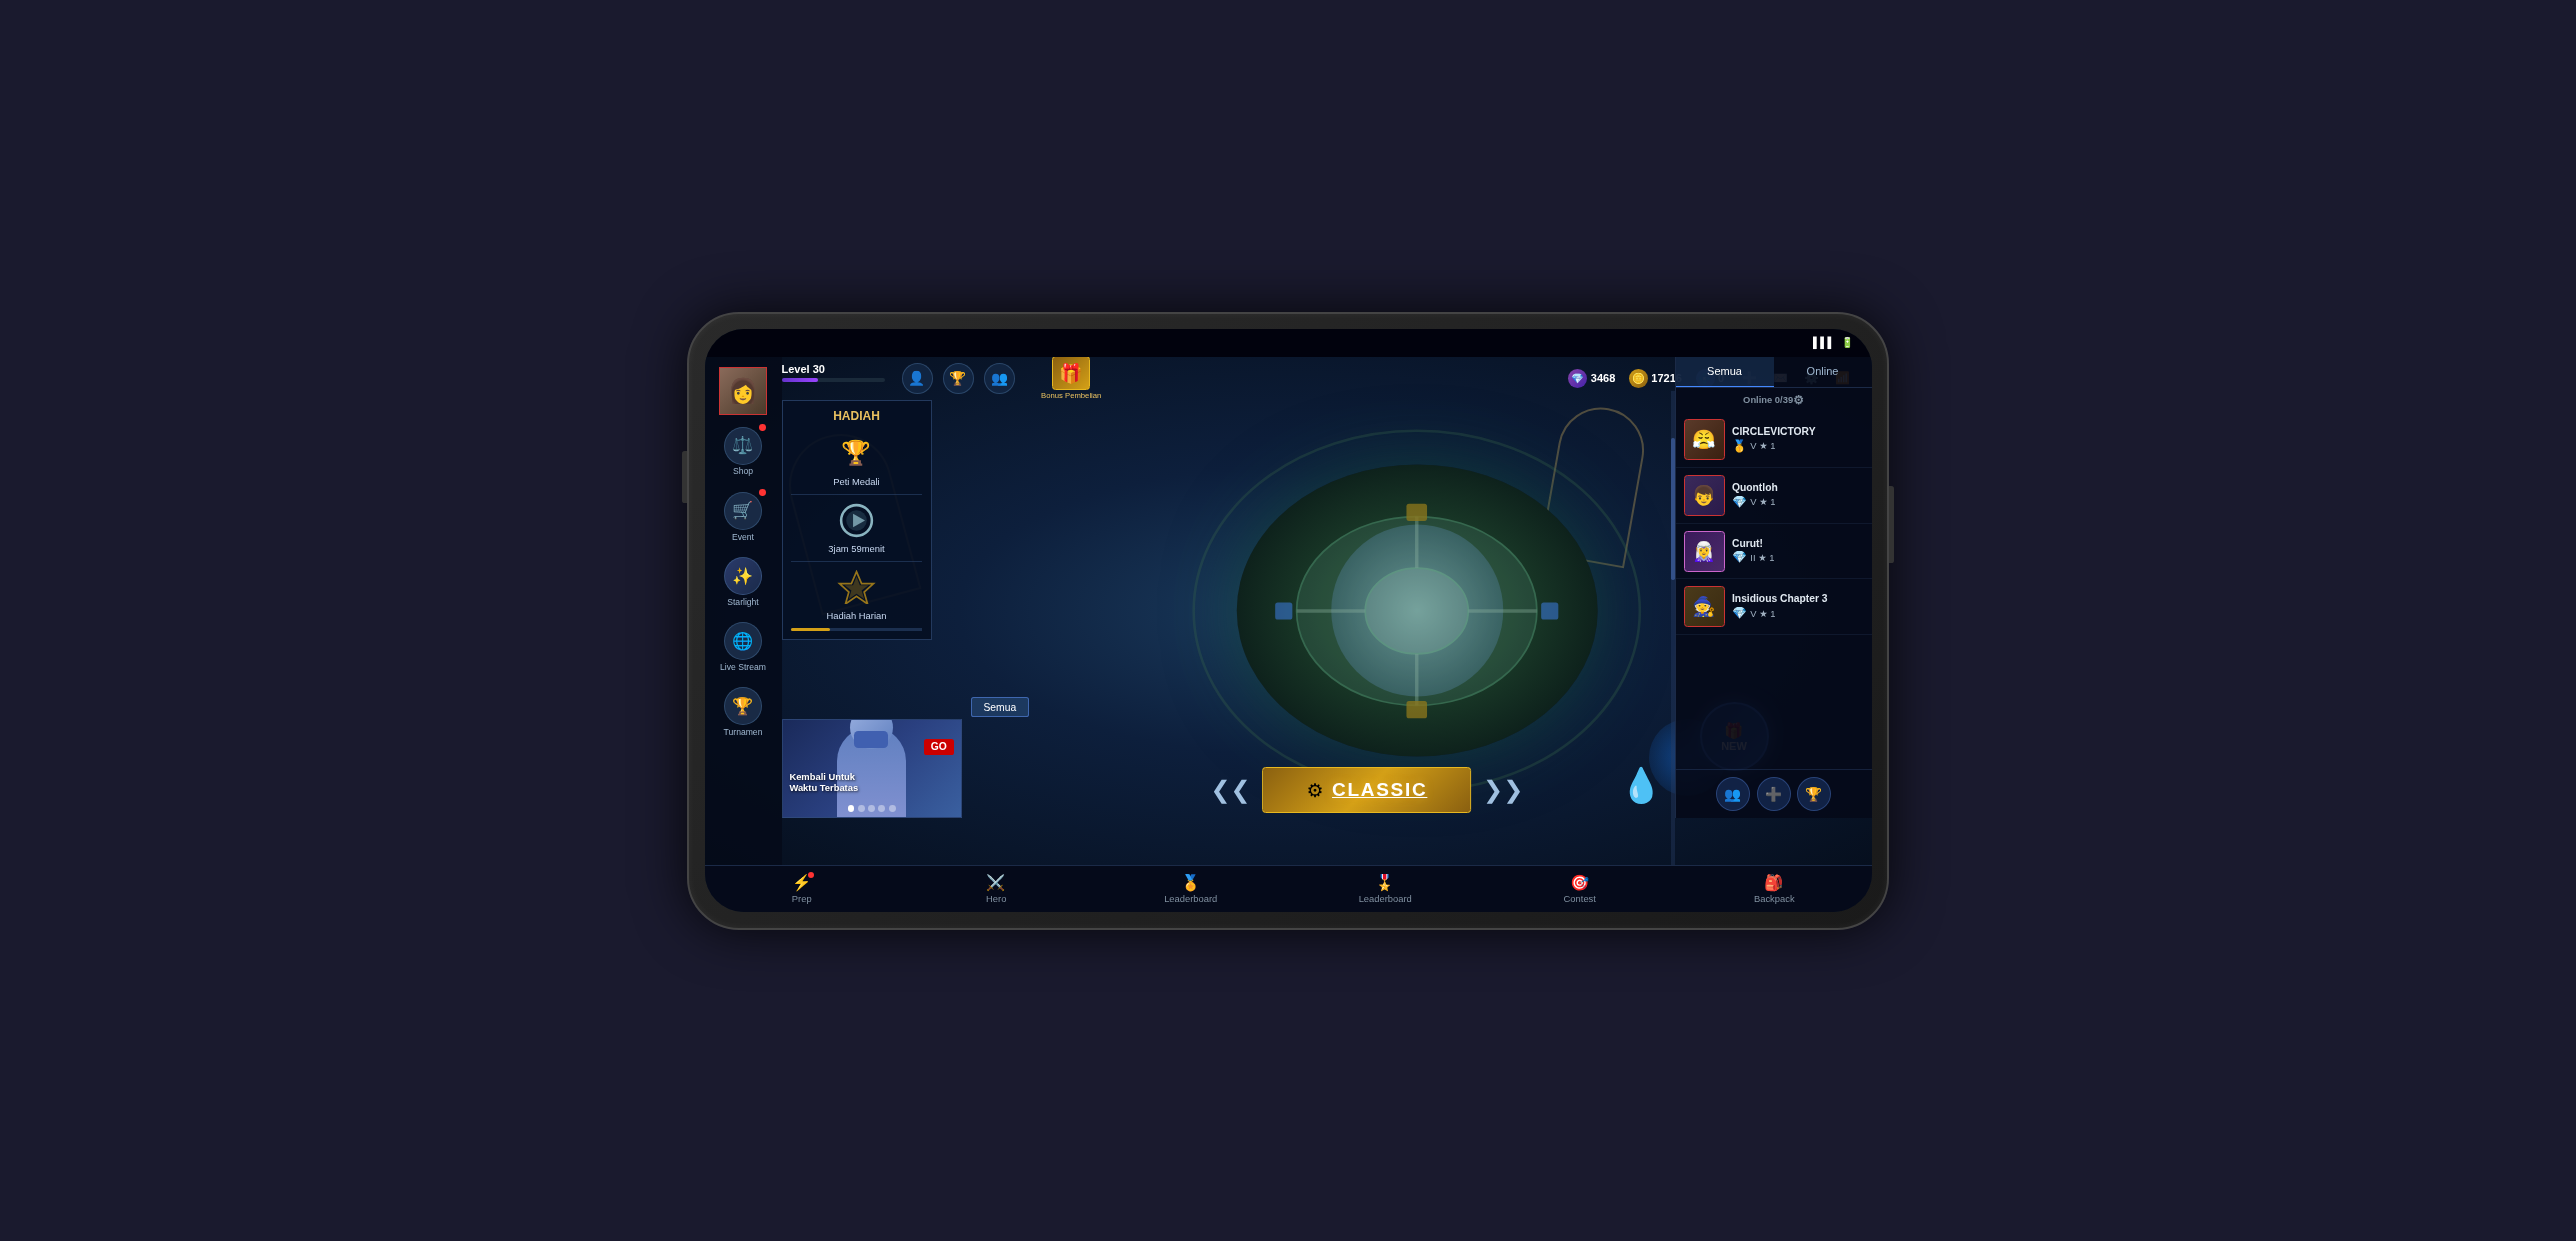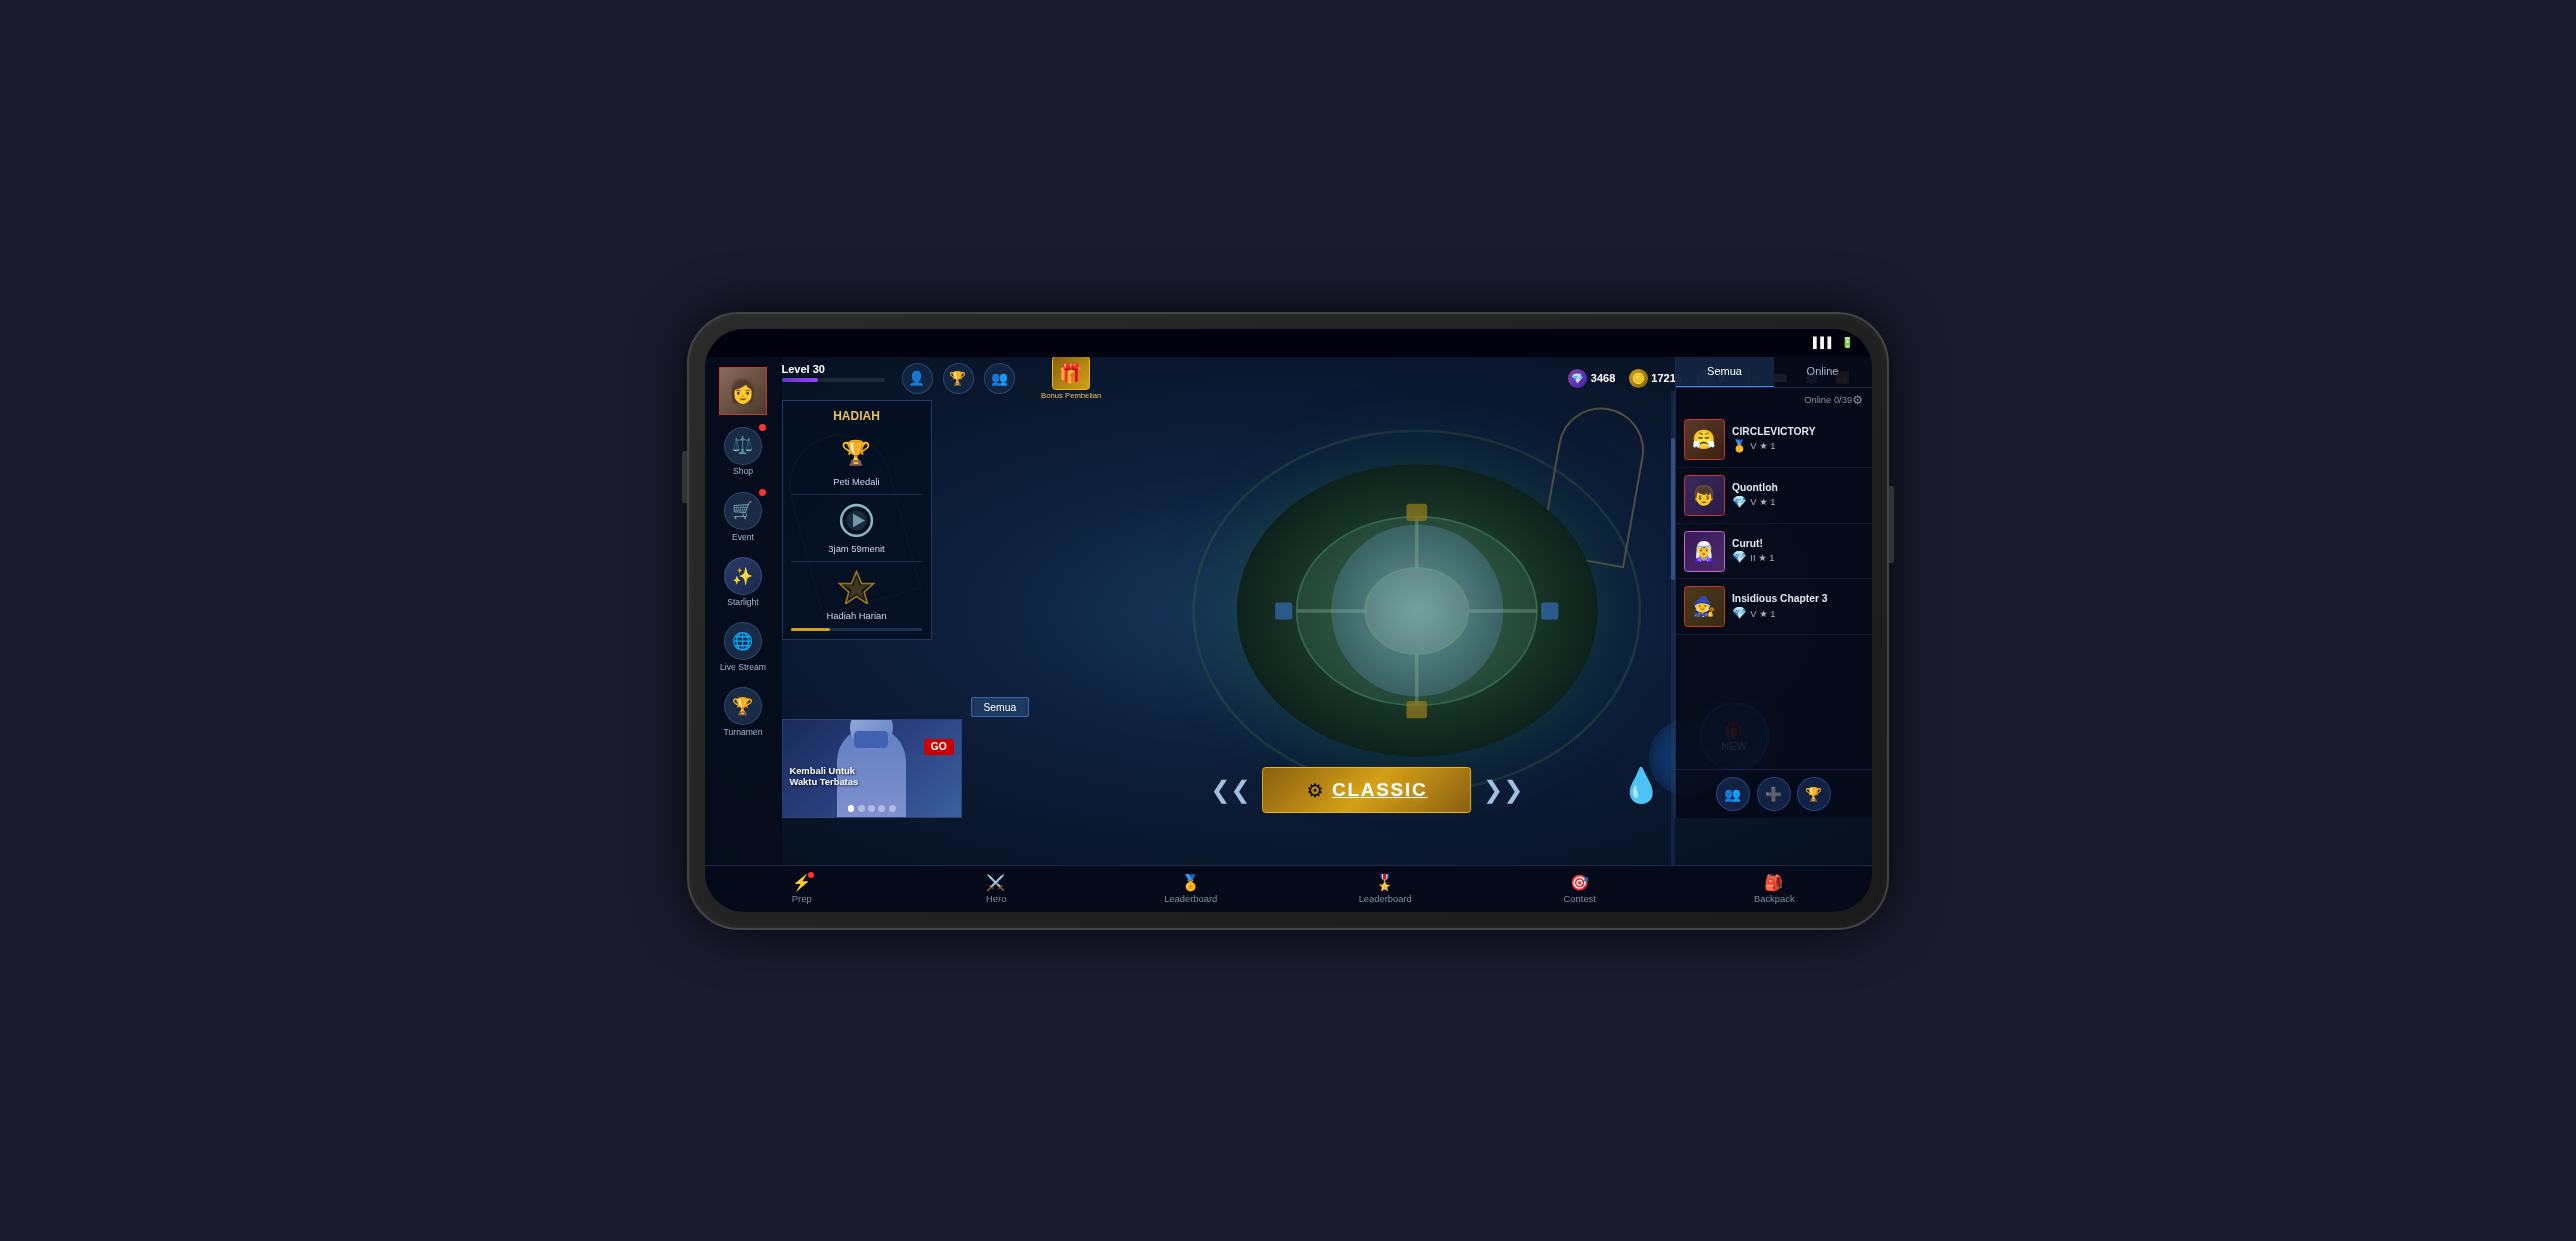--- a/index.html
+++ b/index.html
@@ -383,21 +383,21 @@
       color: #fff;
       font-size: 10.3px;
       font-weight: bold;
       padding: 2.6px 6.9px;
       border-radius: 2.6px;
       margin-top: 12px;
     }
 
     .promo-text {
       position: absolute;
-      bottom: 30px;
+      bottom: 24px;
       left: 6.9px;
       color: #fff;
       font-size: 9.4px;
       font-weight: bold;
       text-shadow: 0.9px 0.9px 2.6px rgba(0,0,0,0.8);
     }
 
     .promo-dots {
       position: absolute;
       bottom: 5.2px;
@@ -546,21 +546,22 @@
       background: rgba(30,60,100,0.5);
       border-bottom: 1.7px solid #4488ff;
     }
 
     .friends-online {
       padding: 5.2px 8.6px;
       font-size: 9.4px;
       color: #8090a0;
       display: flex;
       align-items: center;
-      justify-content: flex-end;
+      justify-content: center;
+      font-weight: bold;
     }
 
     .friends-list {
       flex: 1;
       overflow-y: auto;
     }
 
     .friend-item {
       display: flex;
       align-items: center;

